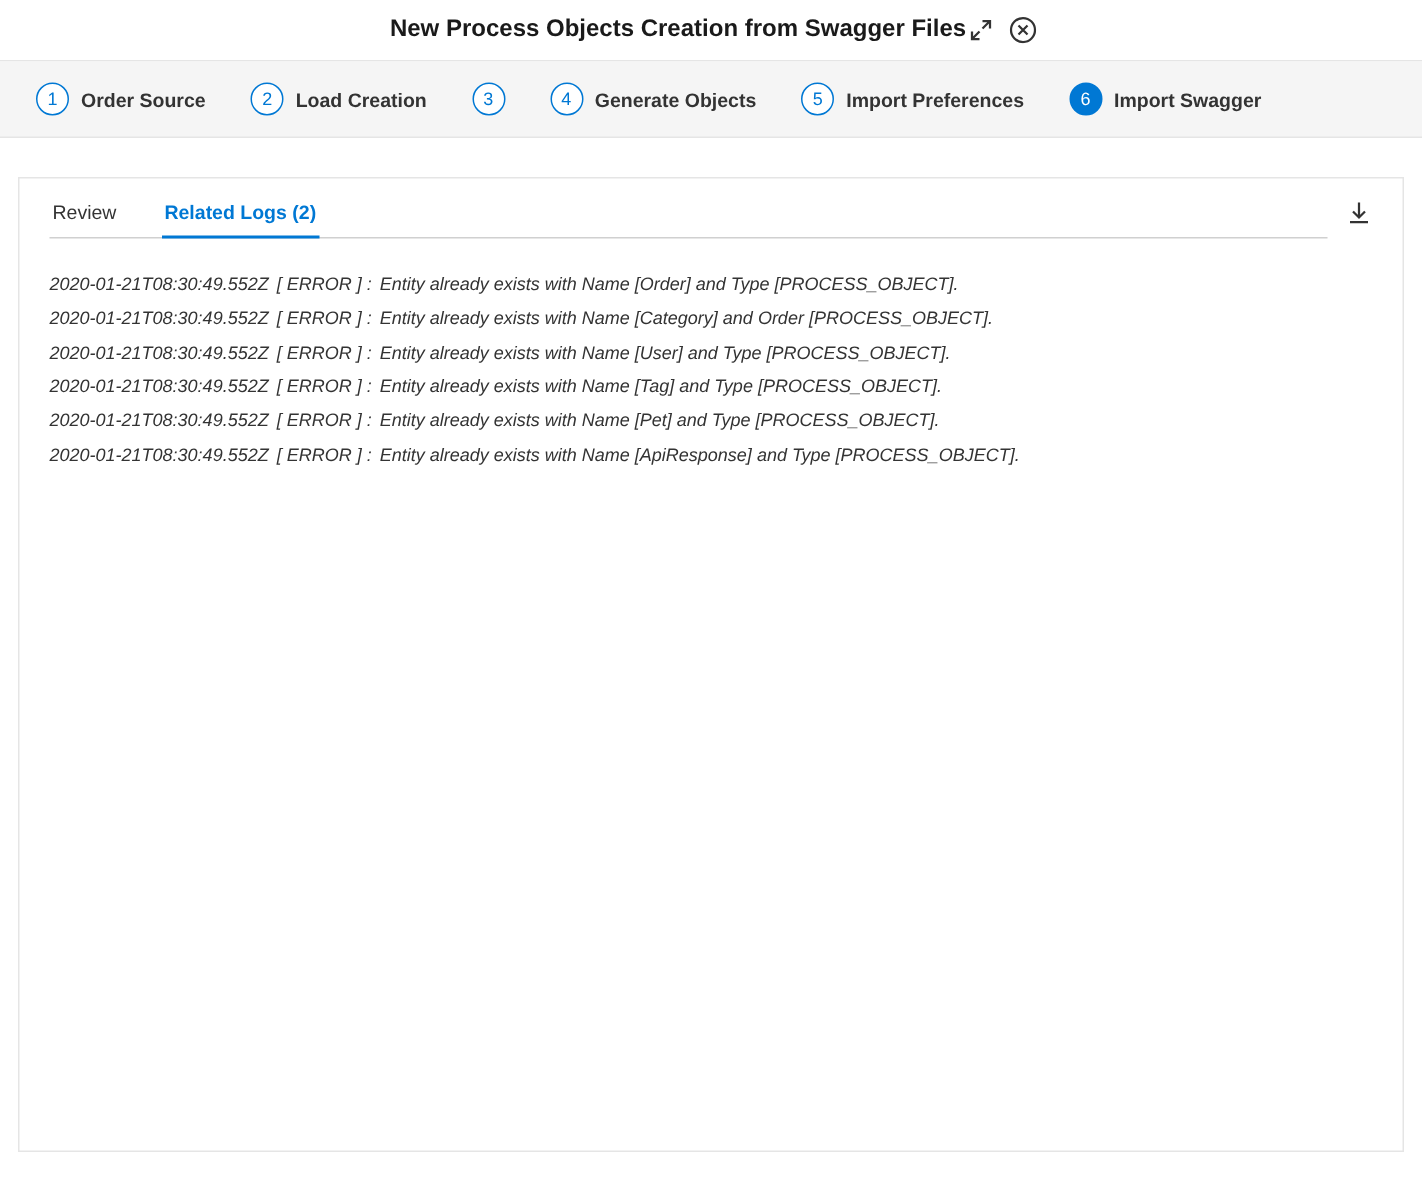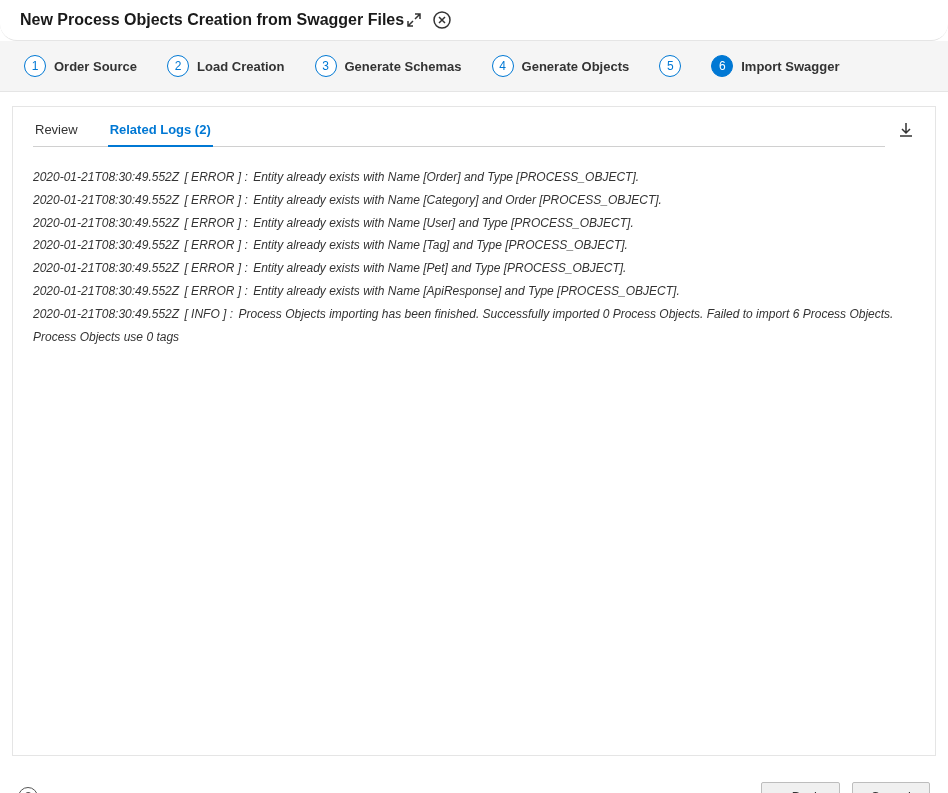--- a/index.html
+++ b/index.html
@@ -8,24 +8,23 @@
       background: #fff;
       width: 948px;
       height: 793px;
       overflow: hidden;
       font-size: 13px;
       color: #333;
     }
     .dialog-header {
       display: flex;
       align-items: center;
-      justify-content: flex-start;
+      justify-content: center;
       padding: 10px 16px 10px 20px;
       border-bottom: 1px solid #e5e5e5;
-      border-radius: 17px;
     }
     .dialog-title {
       font-size: 16px;
       font-weight: 600;
       color: #1a1a1a;
     }
     .header-controls {
       display: flex;
       gap: 8px;
       align-items: center;
@@ -70,21 +69,21 @@
       color: #fff;
       border-color: #0078d4;
     }
     .step-label {
       font-size: 13px;
       font-weight: 600;
       color: #333;
     }
     .content-panel {
       background: #fff;
-      margin: 14px 12px;
+      margin: 26px 12px;
       border: 1px solid #e5e5e5;
       height: 650px;
       display: flex;
       flex-direction: column;
     }
     .tabs-row {
       display: flex;
       align-items: center;
       padding: 14px 20px 0 20px;
       position: relative;
@@ -186,28 +185,28 @@
   <div class="step">
     <div class="step-number">1</div>
     <div class="step-label">Order Source</div>
   </div>
   <div class="step">
     <div class="step-number">2</div>
     <div class="step-label">Load Creation</div>
   </div>
   <div class="step">
     <div class="step-number">3</div>
-    <div class="step-label">Generate Schemas</div>
   </div>
   <div class="step">
     <div class="step-number">4</div>
     <div class="step-label">Generate Objects</div>
   </div>
   <div class="step">
     <div class="step-number">5</div>
+    <div class="step-label">Import Preferences</div>
   </div>
   <div class="step active">
     <div class="step-number">6</div>
     <div class="step-label">Import Swagger</div>
   </div>
 </div>
 
 <div class="content-panel">
   <div class="tabs-row">
     <div class="tabs">
@@ -246,25 +245,20 @@
     <div class="log-line">
       <span class="log-ts">2020-01-21T08:30:49.552Z</span>
       <span class="log-level">[ ERROR ] :</span>
       <span class="log-msg">Entity already exists with Name [Pet] and Type [PROCESS_OBJECT].</span>
     </div>
     <div class="log-line">
       <span class="log-ts">2020-01-21T08:30:49.552Z</span>
       <span class="log-level">[ ERROR ] :</span>
       <span class="log-msg">Entity already exists with Name [ApiResponse] and Type [PROCESS_OBJECT].</span>
     </div>
-    <div class="log-line">
-      <span class="log-ts">2020-01-21T08:30:49.552Z</span>
-      <span class="log-level">[ INFO ] :</span>
-      <span class="log-msg">Process Objects importing has been finished. Successfully imported 0 Process Objects. Failed to import 6 Process Objects. Process Objects use 0 tags</span>
-    </div>
   </div>
 </div>
 
 <div class="footer">
   <div class="help-icon">?</div>
   <div class="footer-right">
     <button class="btn">&lt; Back</button>
     <button class="btn">Cancel</button>
   </div>
 </div>

